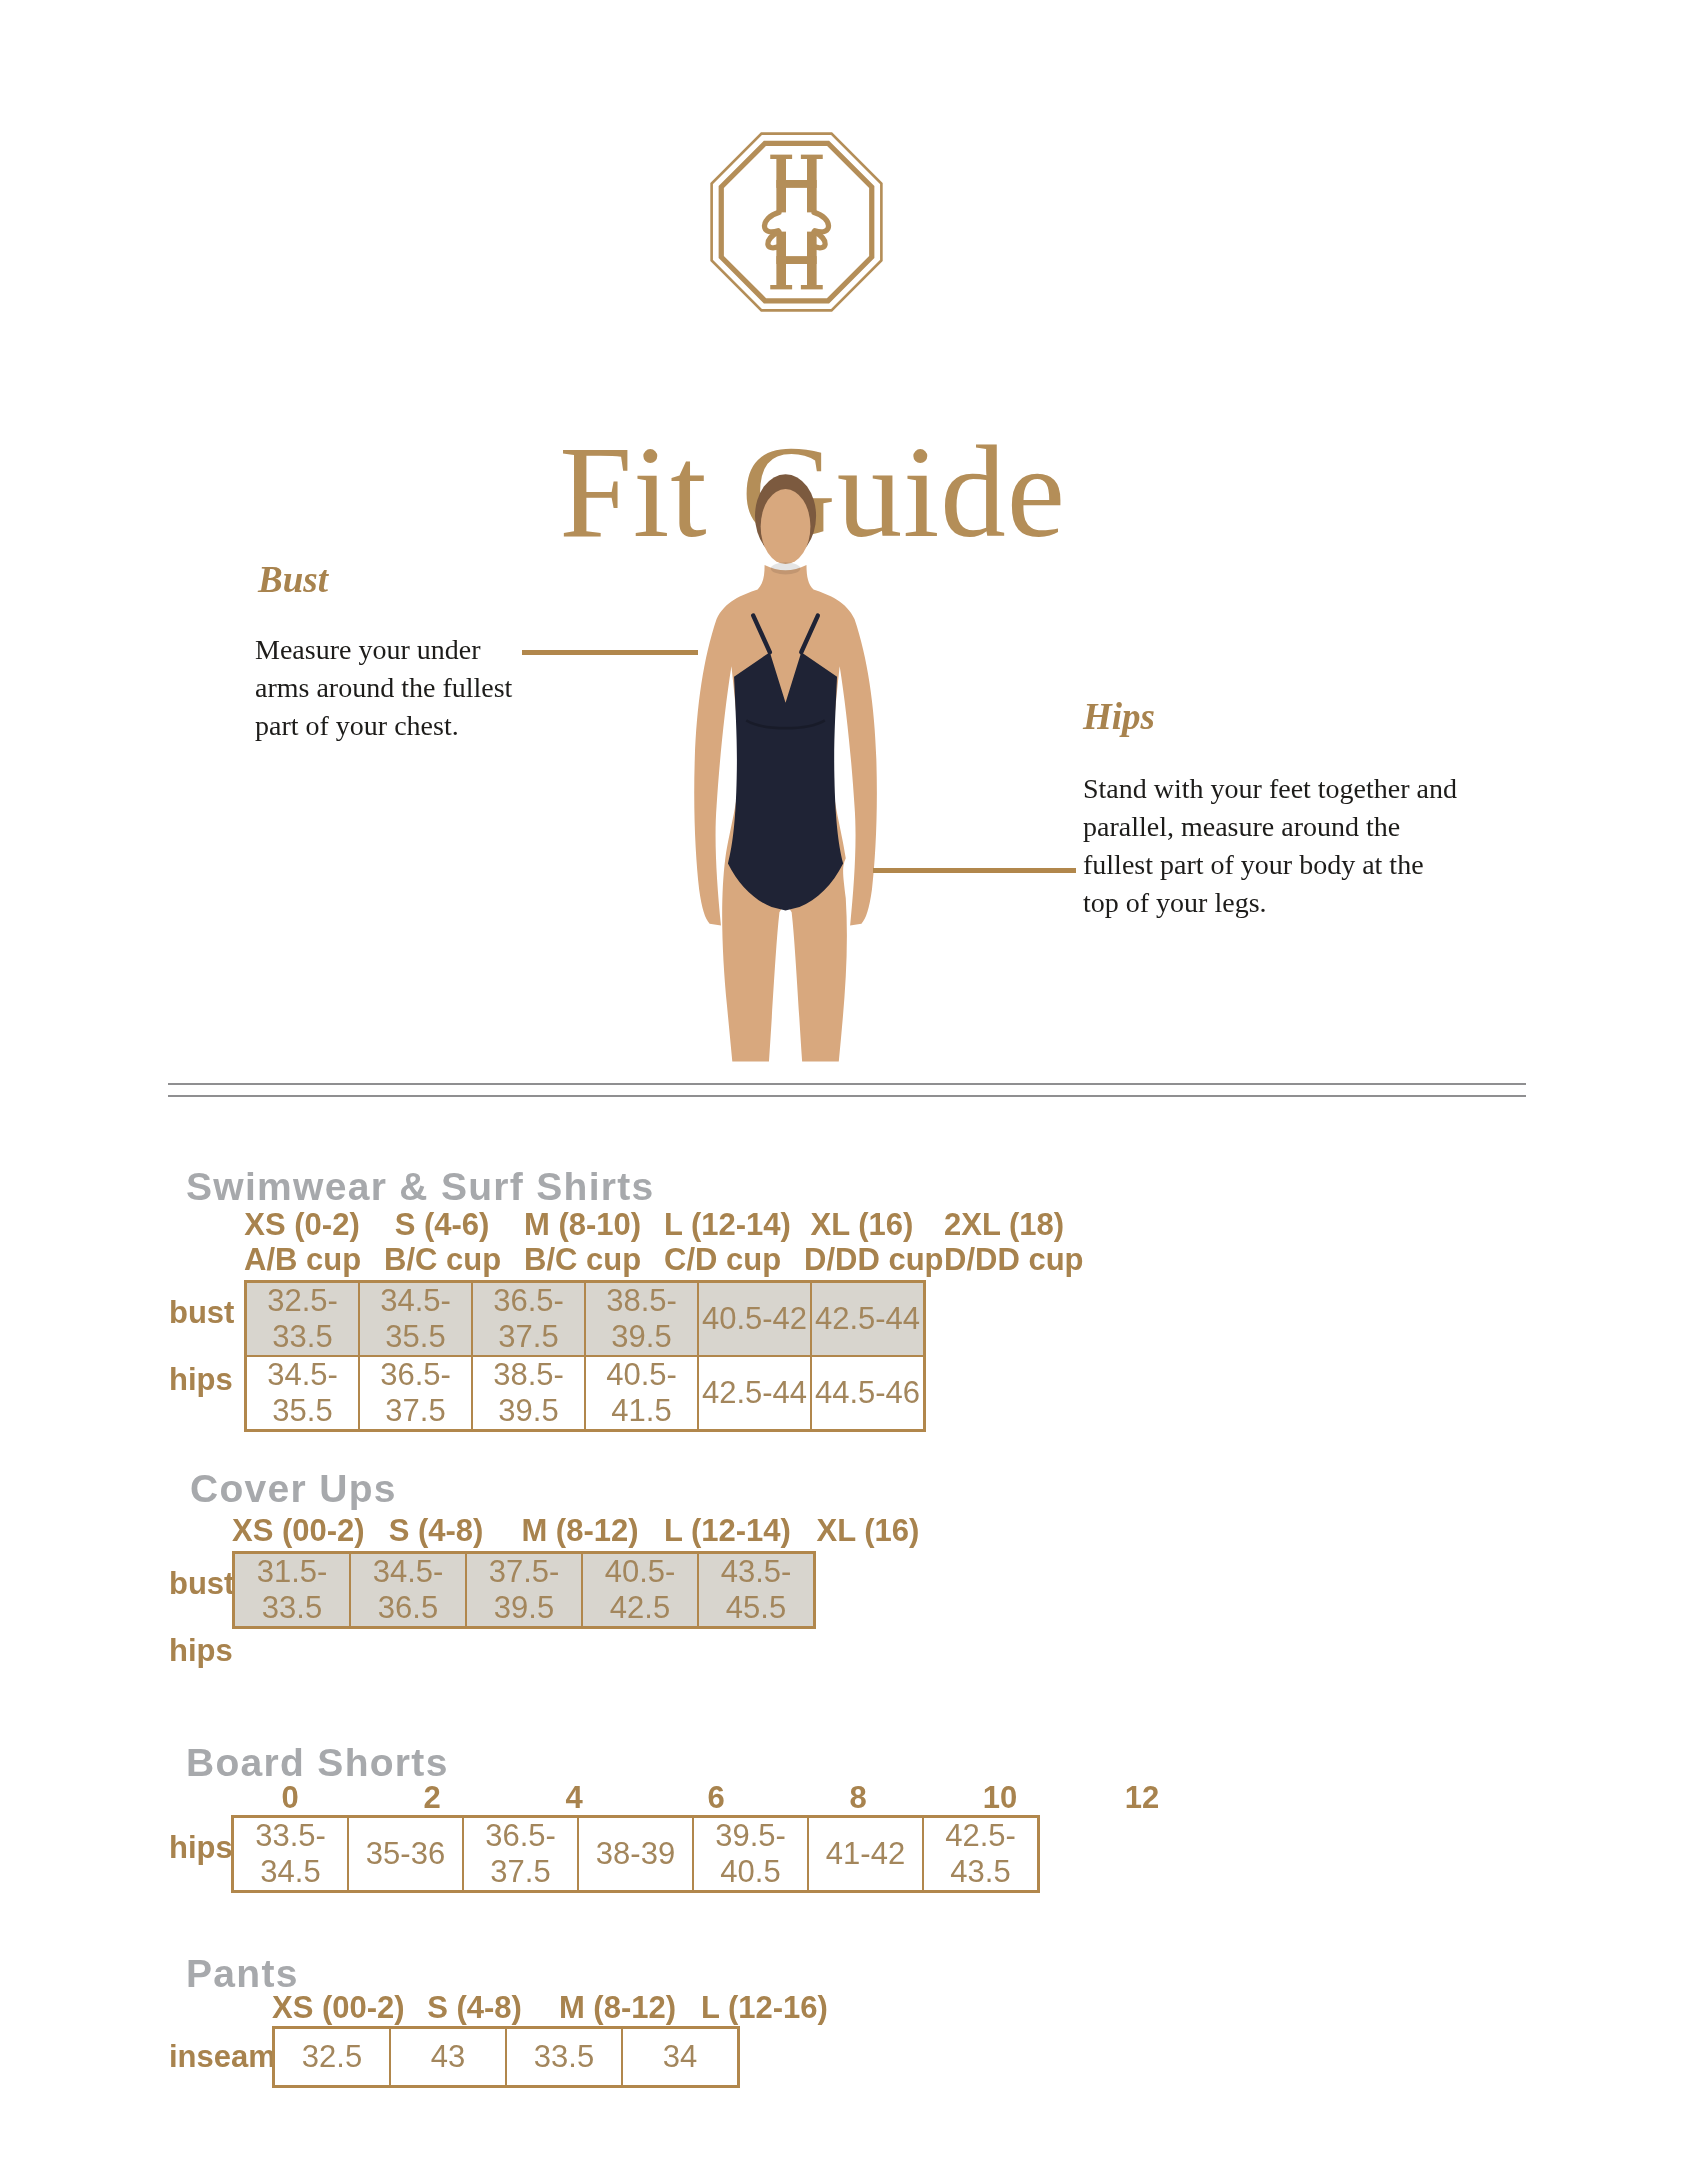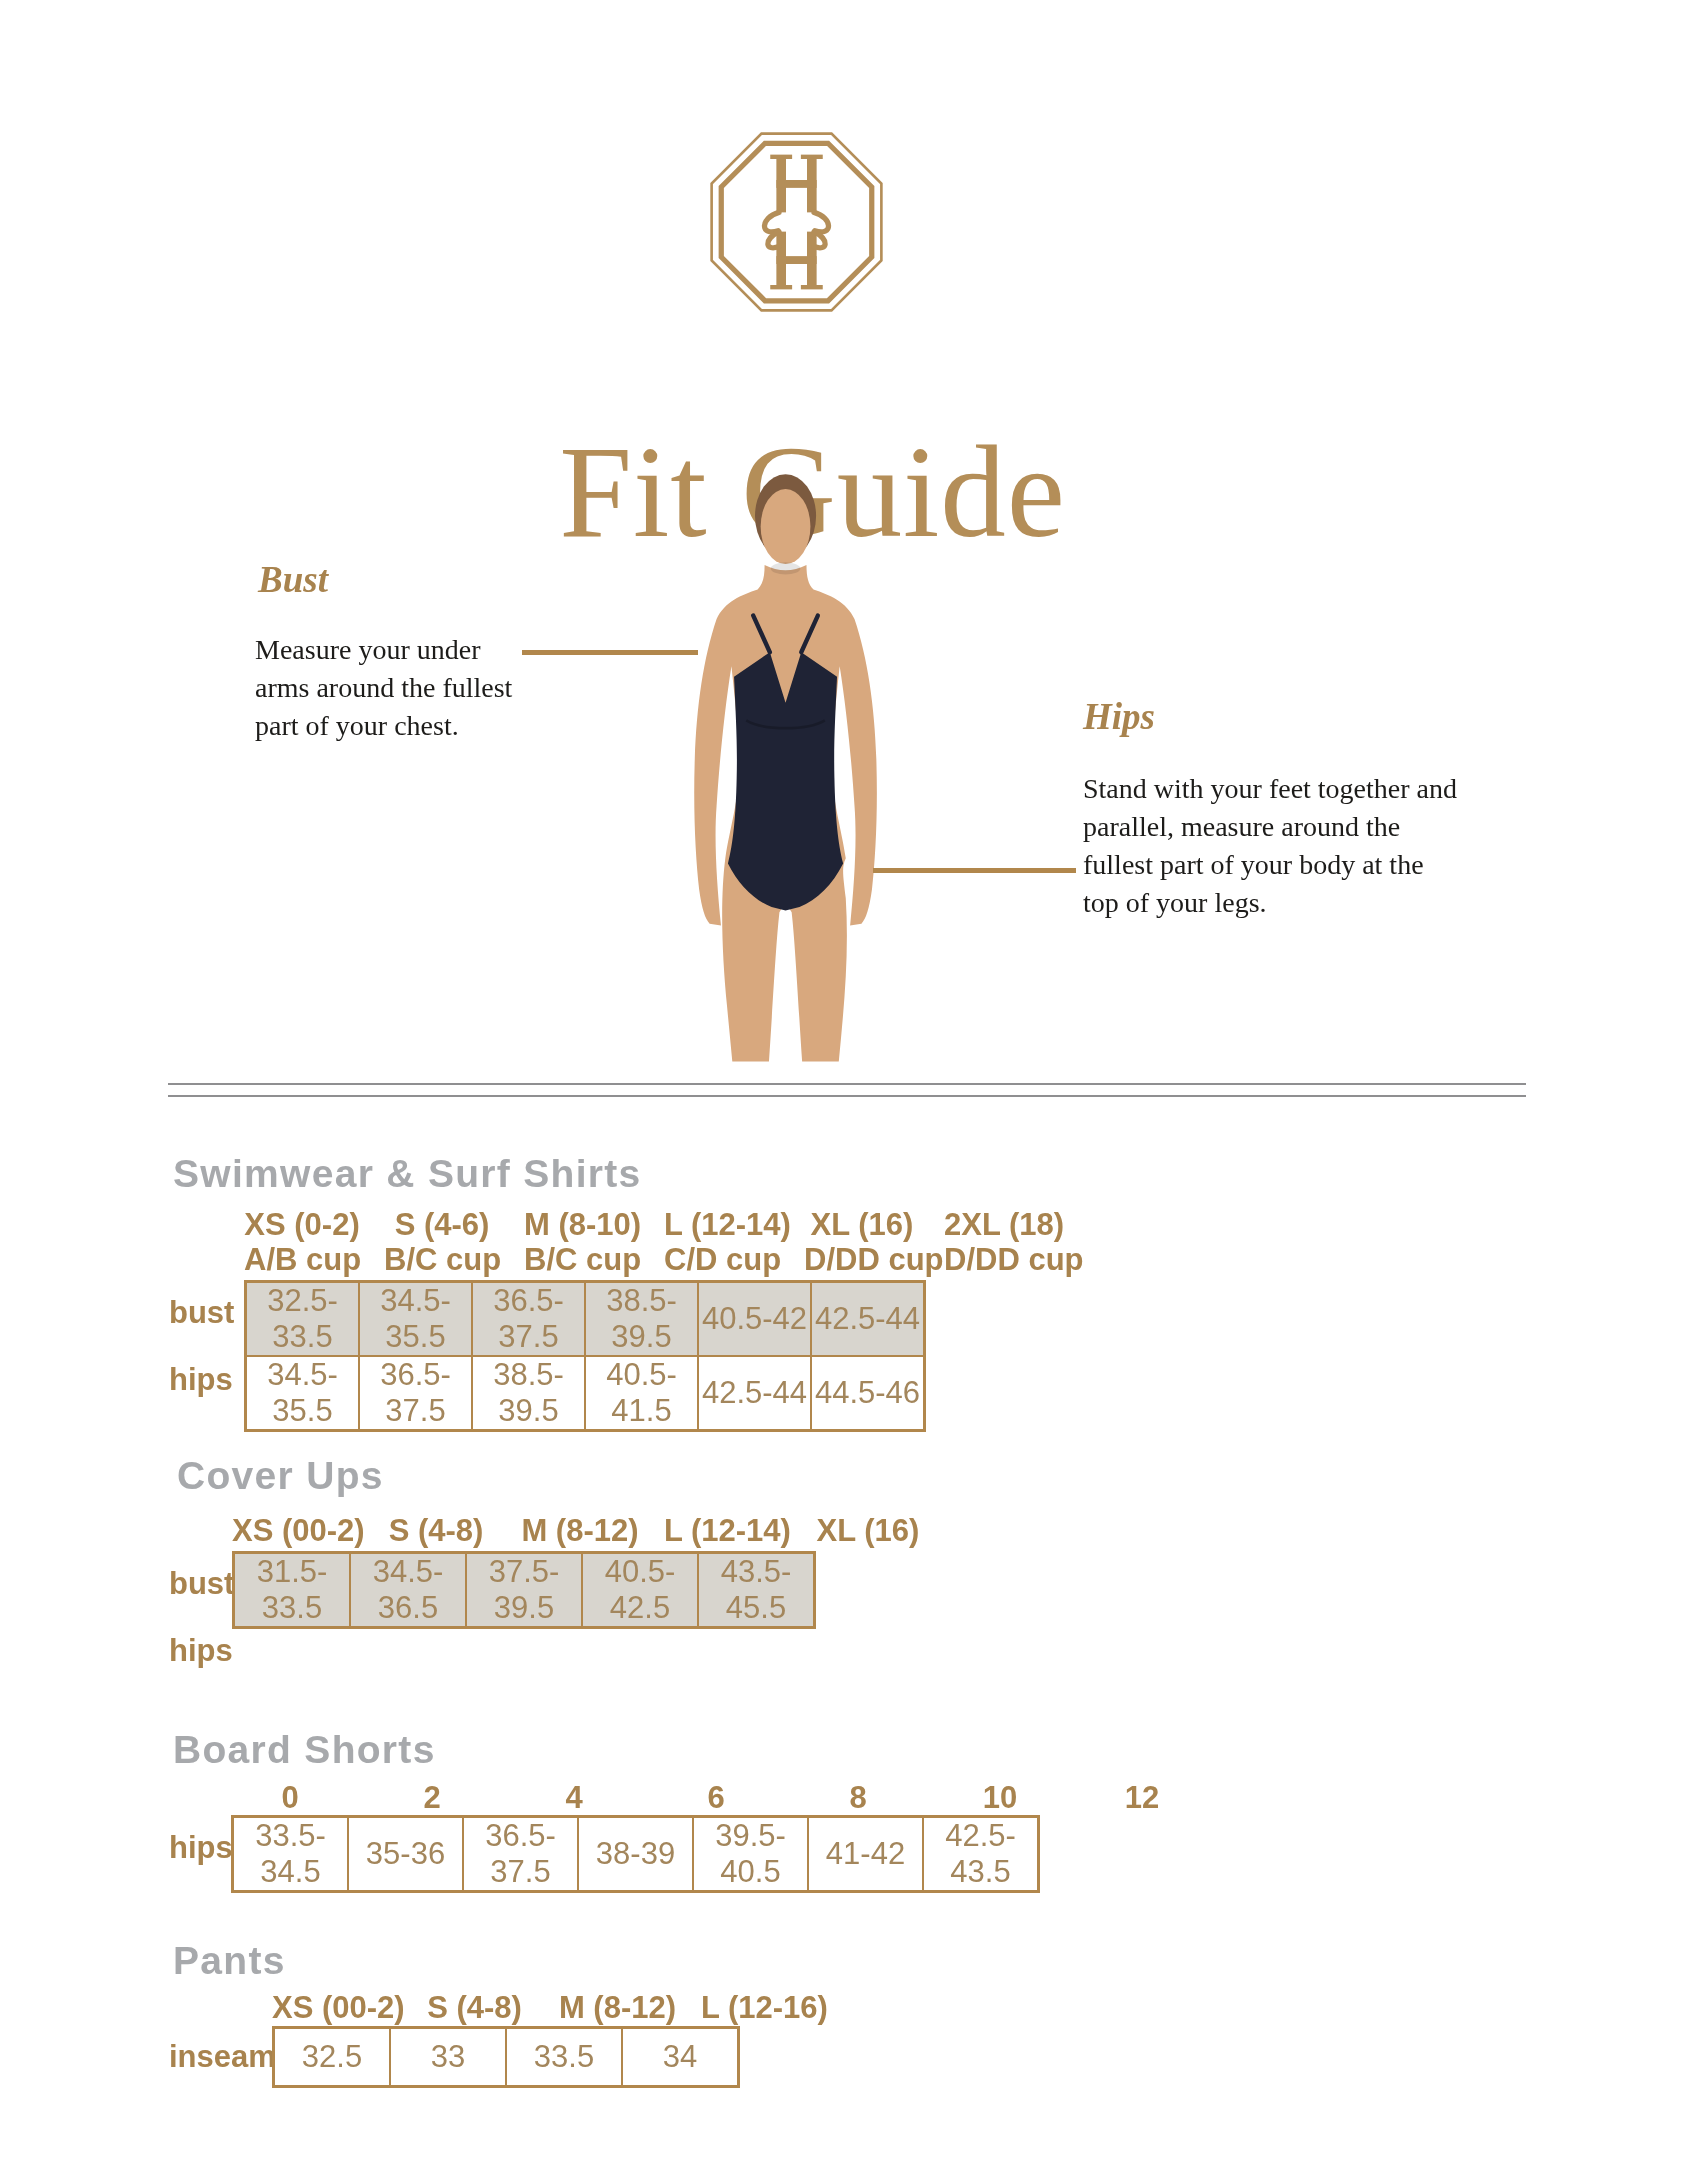--- a/index.html
+++ b/index.html
@@ -40,21 +40,21 @@
   .pointer{position:absolute; height:5.2px; background:var(--gold-border);}
   .bust-pointer{left:522px; top:650px; width:176px;}
   .hips-pointer{left:873px; top:868px; width:203px;}
   
   .divider{
     position:absolute; left:168px; top:1083px; width:1358px; height:9.6px;
     border-top:2.6px solid var(--divider); border-bottom:2.6px solid var(--divider);
   }
   
   .sec-heading{
-    position:absolute; margin:4px; font-weight:700; font-size:39px; line-height:44px;
+    position:absolute; margin:17px; font-weight:700; font-size:39px; line-height:44px;
     color:var(--gray-heading); letter-spacing:1.3px;text-align:right;
   }
   .hdr-row{position:absolute; display:grid;gap:24px;}
   .hcol{
     text-align:center; white-space:nowrap; color:var(--gold-text);
     font-weight:700; font-size:31px; line-height:35px;
   }
   .size-table{
     position:absolute; border-collapse:collapse;
     border:3.5px solid var(--gold-border);
@@ -288,21 +288,21 @@
     <div class="hcol">XS (00-2)</div>
     <div class="hcol">S (4-8)</div>
     <div class="hcol">M (8-12)</div>
     <div class="hcol">L (12-16)</div>
   </div>
   <p class="row-label" style="top:2026px; height:61px;">inseam</p>
   <table class="size-table pants-table">
     <tbody>
       <tr>
         <td>32.5</td>
-        <td>33</td>
+        <td>43</td>
         <td>33.5</td>
         <td>34</td>
       </tr>
     </tbody>
   </table>
 
 </div>
 
 
 </body></html>

